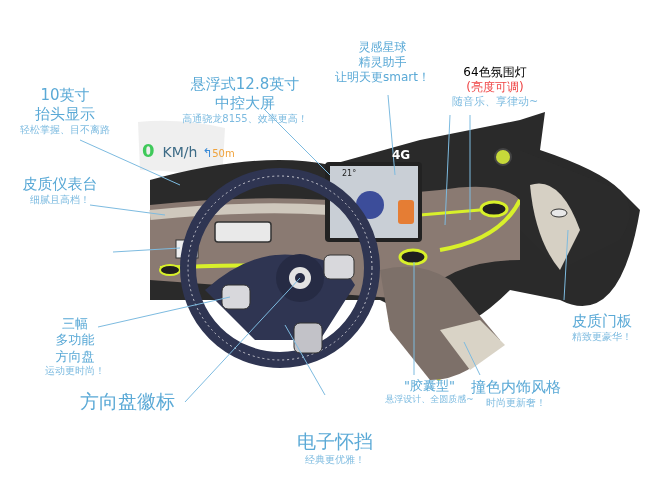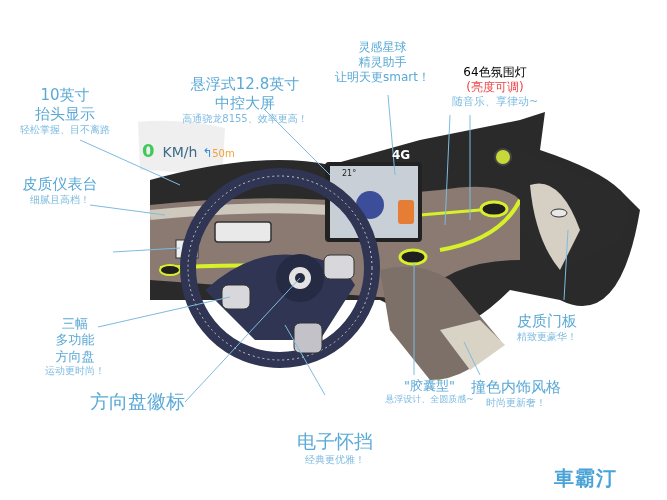--- a/index.html
+++ b/index.html
@@ -115,35 +115,34 @@
 <div class="ann" style="left:15px;top:175px;width:90px;">
   <span class="t">皮质仪表台</span>
   <span class="s">细腻且高档！</span>
 </div>
 <div class="ann" style="left:40px;top:296px;width:70px;margin-top:20px;">
   <span class="t" style="font-size:13px">三幅</span>
   <span class="t" style="font-size:13px">多功能</span>
   <span class="t" style="font-size:13px">方向盘</span>
   <span class="s">运动更时尚！</span>
 </div>
-<div class="ann big" style="left:70px;top:390px;width:115px;text-align:right;">
+<div class="ann big" style="left:70px;top:390px;width:115px;text-align:center;">
   <span class="t">方向盘徽标</span>
 </div>
 <div class="ann big" style="left:290px;top:395px;width:90px;margin-top:35px;">
   <span class="t">电子怀挡</span>
   <span class="s">经典更优雅！</span>
 </div>
 <div class="ann" style="left:382px;top:378px;width:95px;">
   <span class="t" style="font-size:13px">"胶囊型"</span>
   <span class="s" style="font-size:9px">悬浮设计、全圆质感~</span>
 </div>
 <div class="ann" style="left:466px;top:378px;width:100px;text-align:center;">
   <span class="t">撞色内饰风格</span>
   <span class="s">时尚更新奢！</span>
 </div>
-<div class="ann" style="left:502px;top:312px;width:90px;">
+<div class="ann" style="left:542px;top:312px;width:90px;text-align:right;">
   <span class="t">皮质门板</span>
   <span class="s">精致更豪华！</span>
 </div>
 
-<div class="logo">車霸汀</div>
 
 </div>
 
 </body></html>

